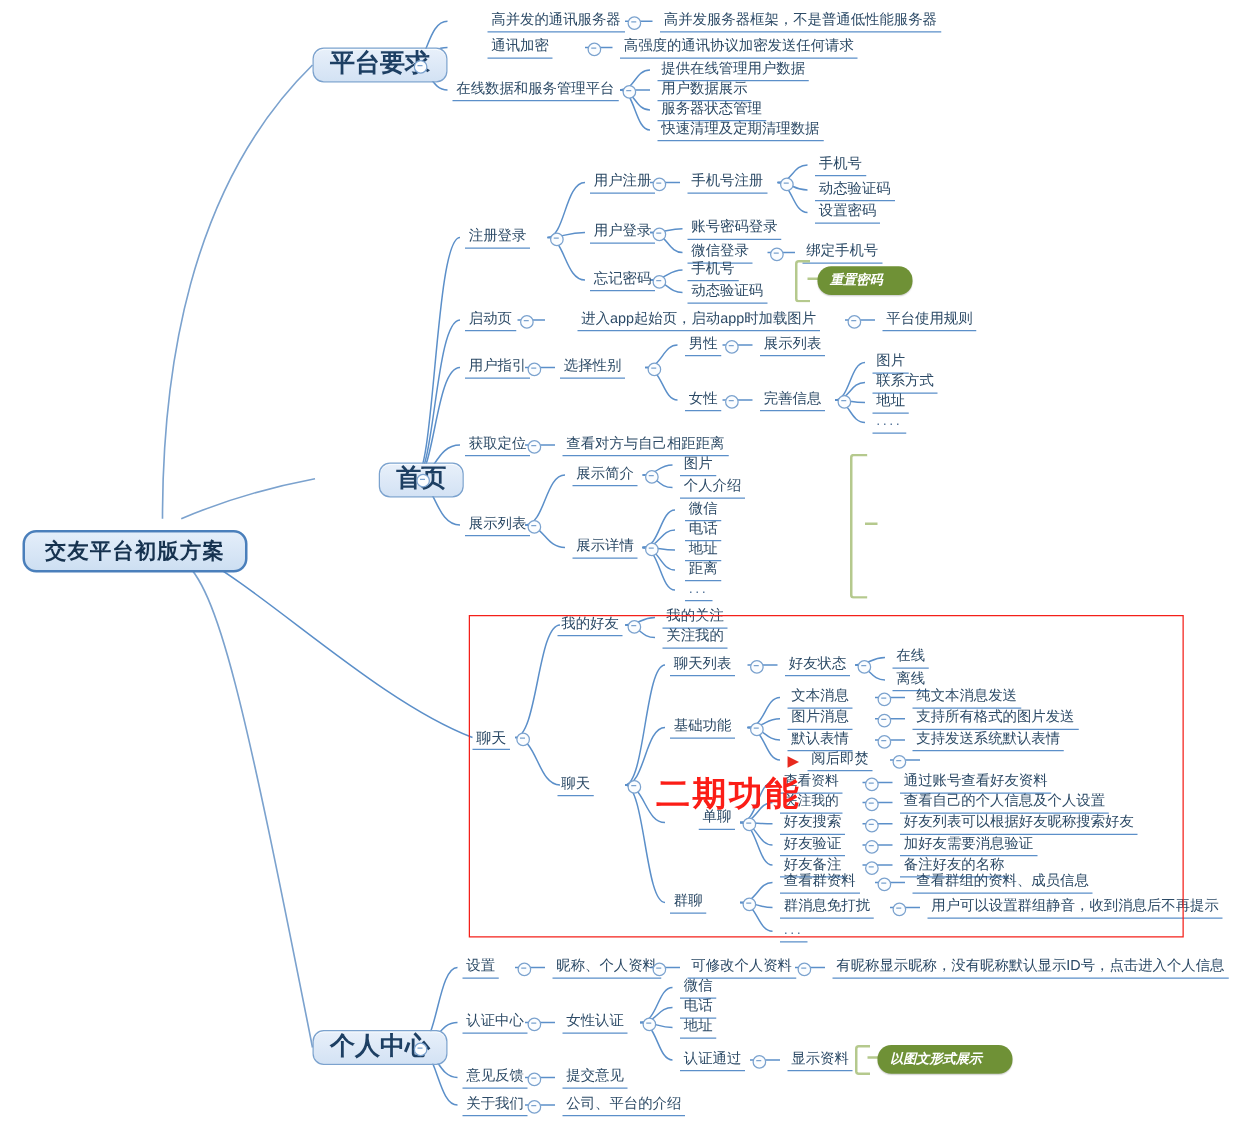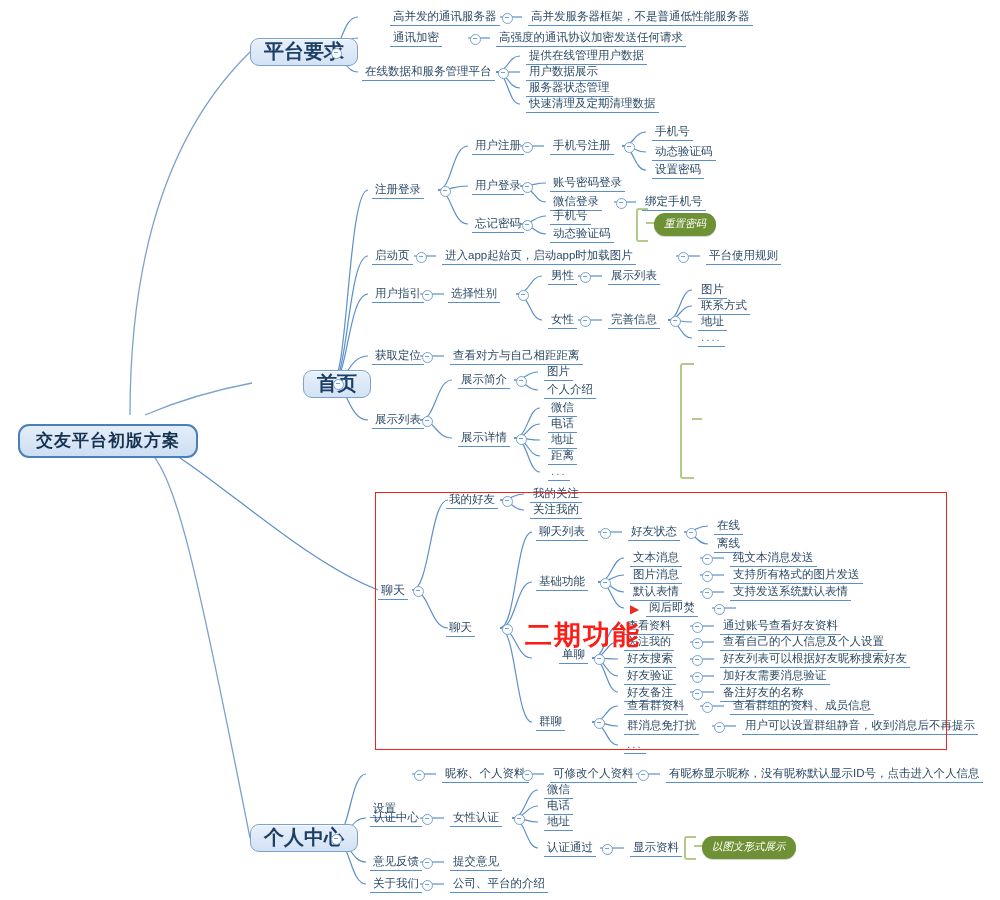--- a/index.html
+++ b/index.html
@@ -42,22 +42,22 @@
     position:absolute;width:9px;height:9px;border-radius:50%;
     border:1.1px solid #7ba2ce;background:#fbfdff;
   }
   .handle:after{
     content:"";position:absolute;left:1.6px;top:3.4px;width:4.4px;height:1.1px;background:#7ba2ce;
   }
 
   
   .pill{
     position:absolute;background:#6f9136;border-radius:11px;
-    color:#ffffff;font-size:10.5px;font-style:italic;font-weight:normal;
-    padding:4px 10px 5px 10px;white-space:nowrap;
+    color:#ffffff;font-size:10.5px;font-style:italic;font-weight:bold;
+    padding:4px 24px 5px 10px;white-space:nowrap;
     box-shadow:0 1px 1px rgba(0,0,0,.18);
   }
   
   .bracket{position:absolute;border:2px solid #b5c98d;border-right:none;border-radius:3px 0 0 3px;}
   .bracket-stub{position:absolute;height:2px;background:#b5c98d;}
 
   
   .redbox{position:absolute;border:1.8px solid #f4201a;box-sizing:border-box;}
   .redtext{
     position:absolute;color:#fb1d16;font-size:27px;font-weight:bold;
@@ -264,21 +264,21 @@
   <span class="handle" style="left:522px;top:220px;"></span>
   <div class="node leaf" style="left:550px;top:209px;">手机号</div>
   <div class="node leaf" style="left:550px;top:227px;">动态验证码</div>
 
   <div class="bracket" style="left:636px;top:208px;width:10px;height:30px;"></div>
   <div class="bracket-stub" style="left:646px;top:222px;width:10px;"></div>
   <div class="pill" style="left:654px;top:213px;">重置密码</div>
 
   <div class="node leaf" style="left:372px;top:249px;">启动页</div>
   <span class="handle" style="left:416px;top:252px;"></span>
-  <div class="node leaf" style="left:442px;top:249px;">进入app起始页，启动app时加载图片</div>
+  <div class="node leaf" style="left:462px;top:249px;">进入app起始页，启动app时加载图片</div>
   <span class="handle" style="left:678px;top:252px;"></span>
   <div class="node leaf" style="left:706px;top:249px;">平台使用规则</div>
 
   <div class="node leaf" style="left:372px;top:287px;">用户指引</div>
   <span class="handle" style="left:422px;top:290px;"></span>
   <div class="node leaf" style="left:448px;top:287px;">选择性别</div>
   <span class="handle" style="left:518px;top:290px;"></span>
 
   <div class="node leaf" style="left:548px;top:269px;">男性</div>
   <span class="handle" style="left:580px;top:272px;"></span>
@@ -382,21 +382,21 @@
 
   <div class="node leaf" style="left:624px;top:719px;">群消息免打扰</div>
   <span class="handle" style="left:714px;top:722px;"></span>
   <div class="node leaf" style="left:742px;top:719px;">用户可以设置群组静音，收到消息后不再提示</div>
 
   <div class="node leaf dots" style="left:624px;top:738px;">...</div>
 
   <div class="redbox" style="left:375px;top:492px;width:572px;height:258px;"></div>
   <div class="redtext" style="left:525px;top:617px;">二期功能</div>
 
-  <div class="node leaf" style="left:370px;top:802px;font-family:Liberation Serif, serif;">设置</div>
+  <div class="node leaf" style="left:370px;top:767px;font-family:Liberation Serif, serif;">设置</div>
   <span class="handle" style="left:414px;top:770px;"></span>
   <div class="node leaf" style="left:442px;top:767px;">昵称、个人资料</div>
   <span class="handle" style="left:522px;top:770px;"></span>
   <div class="node leaf" style="left:550px;top:767px;">可修改个人资料</div>
   <span class="handle" style="left:638px;top:770px;"></span>
   <div class="node leaf" style="left:666px;top:767px;">有昵称显示昵称，没有昵称默认显示ID号，点击进入个人信息</div>
 
   <div class="node leaf" style="left:370px;top:811px;">认证中心</div>
   <span class="handle" style="left:422px;top:814px;"></span>
   <div class="node leaf" style="left:450px;top:811px;">女性认证</div>

